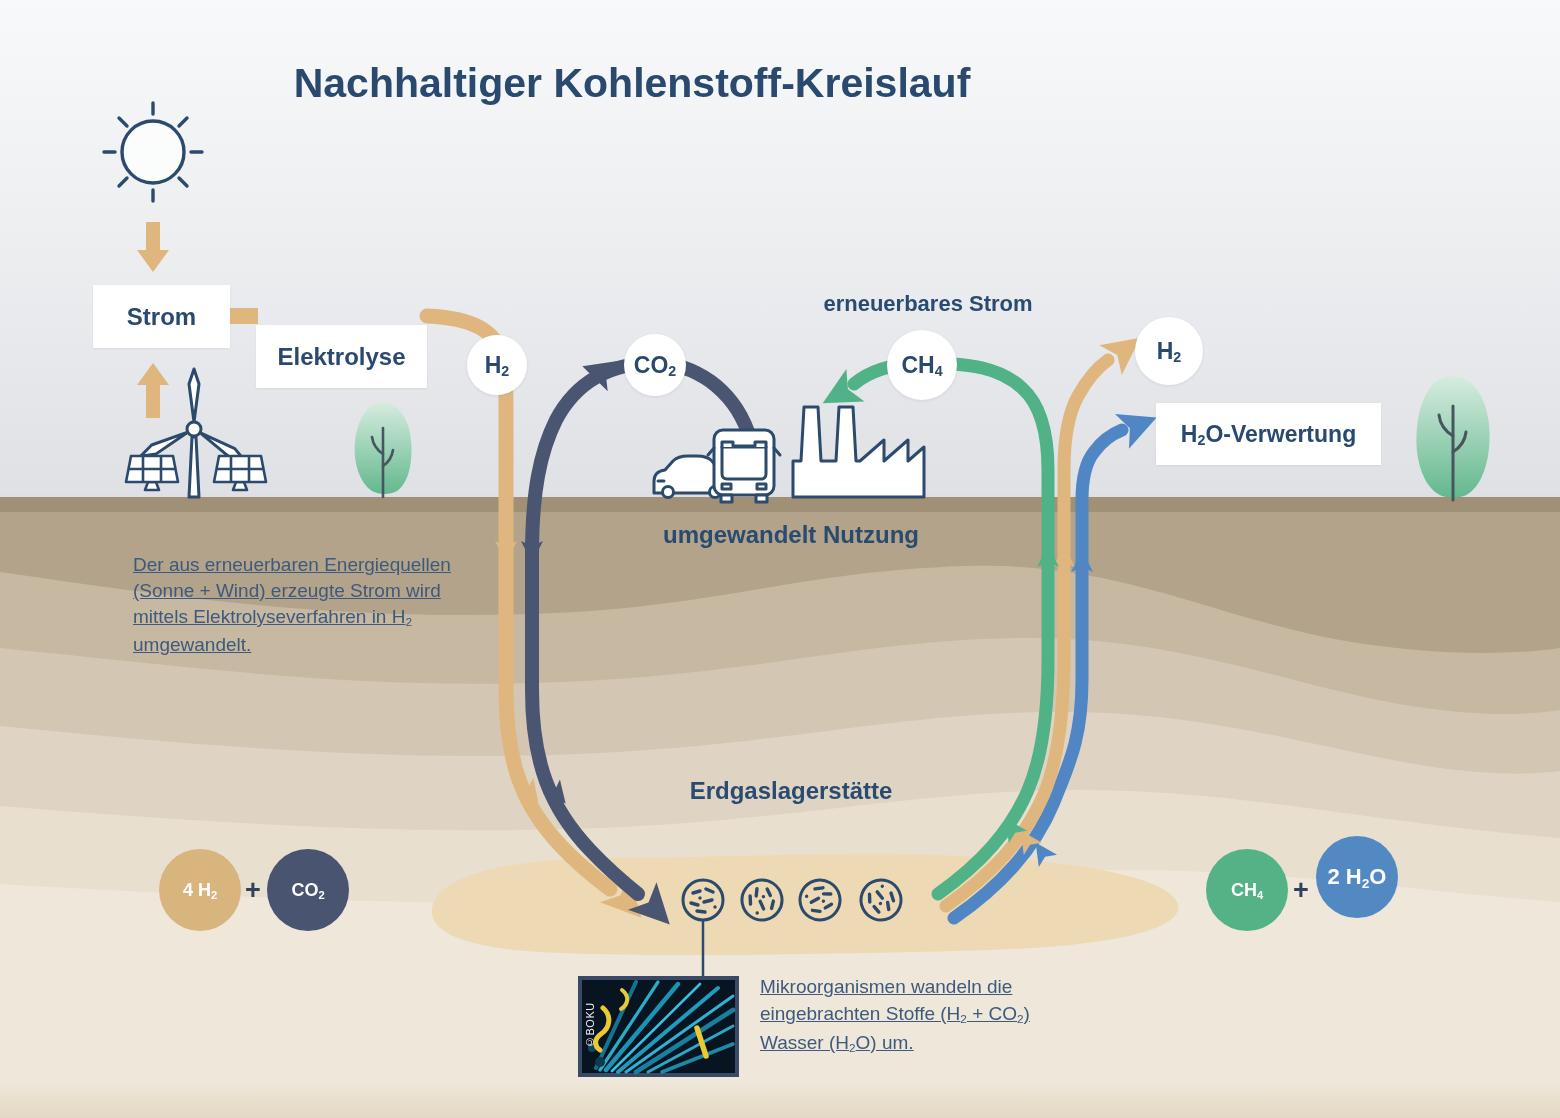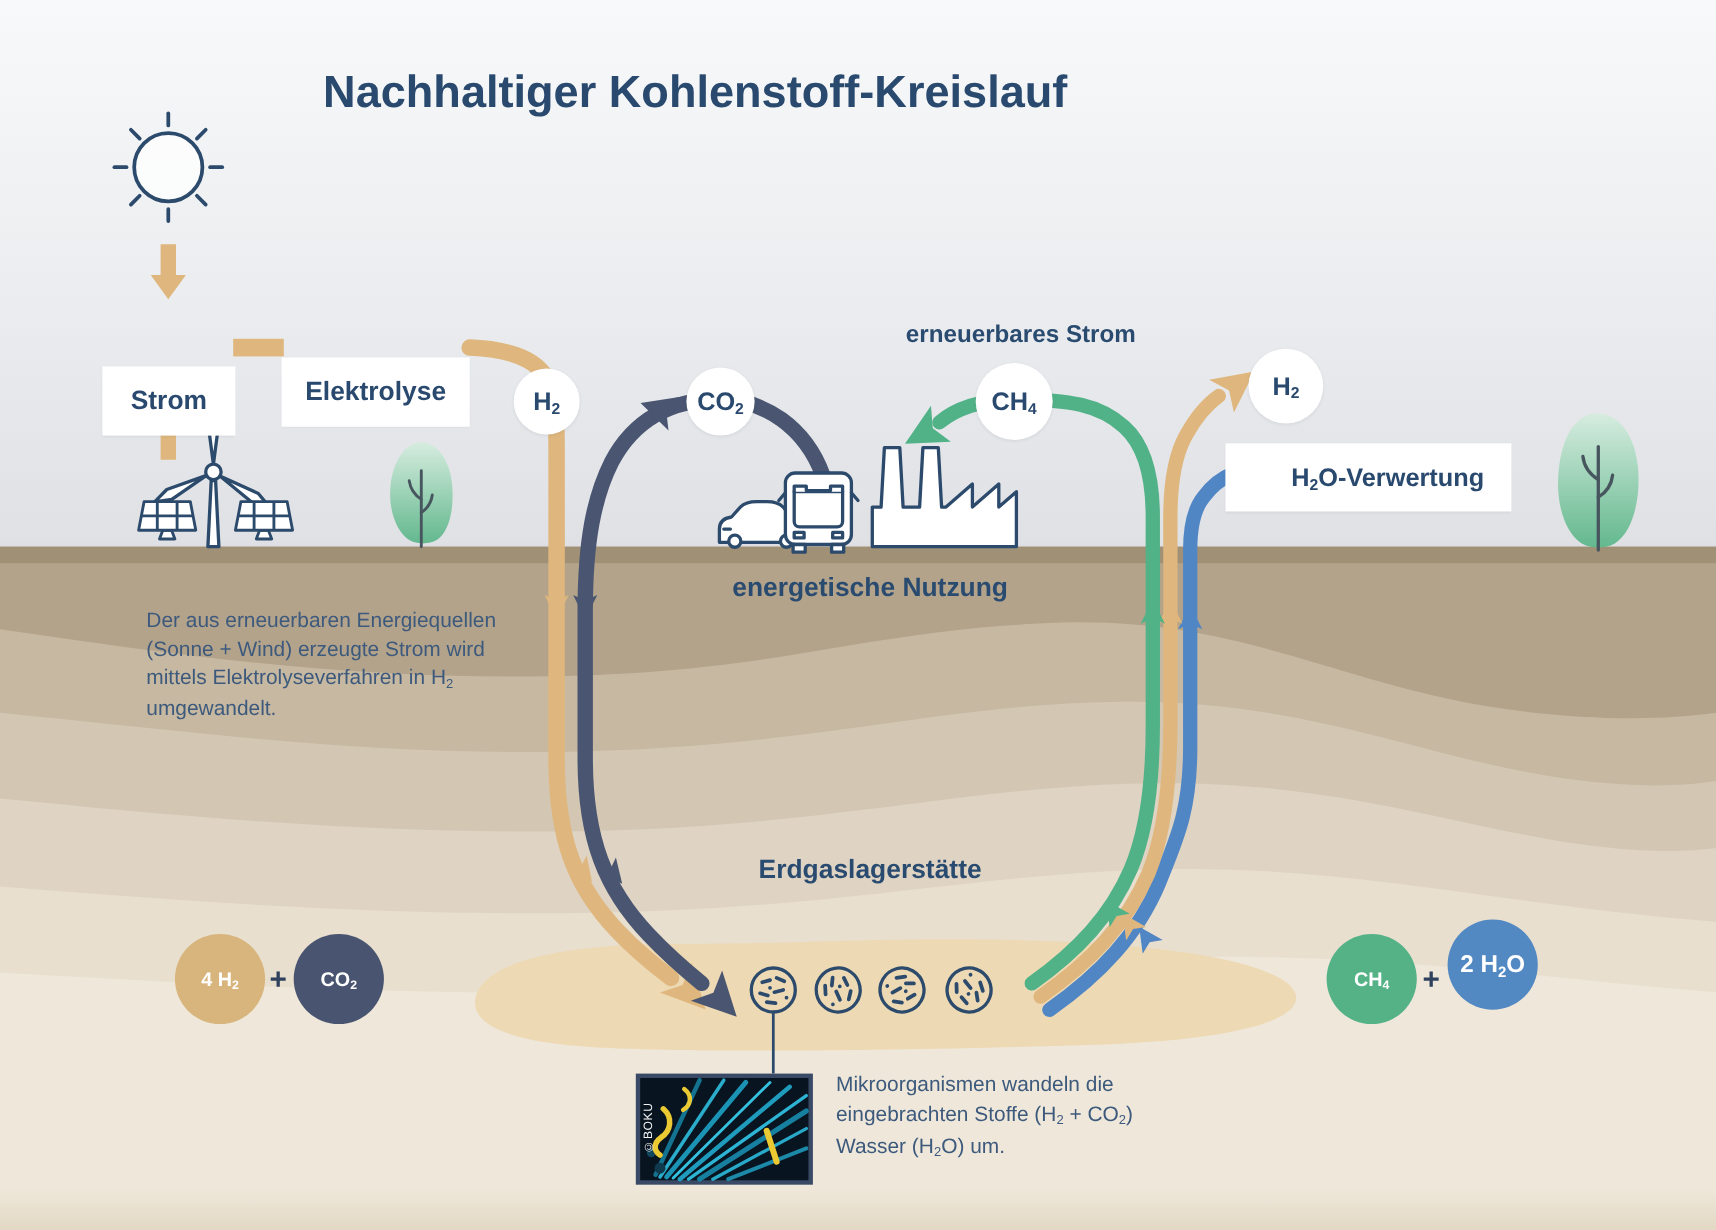--- a/index.html
+++ b/index.html
@@ -24,21 +24,21 @@
     font-weight:700; color:#29496e; font-size:23px;
     box-shadow:0 1px 3px rgba(60,70,90,0.10);
   }
   .mol-circle {
     position:absolute; border-radius:50%; width:82px; height:82px;
     display:flex; align-items:center; justify-content:center;
     color:#ffffff; font-weight:700; font-size:18px;
   }
   .plus { position:absolute; width:32px; text-align:center; font-size:27px; font-weight:700; color:#2f415c; }
   .seclabel { position:absolute; font-weight:700; color:#2a4b70; text-align:center; }
-  .para { position:absolute; color:#3d5a7d; font-size:19px; line-height:26px; }
+  .para { position:absolute; color:#3d5a7d; font-size:19px; line-height:26px;text-decoration:underline; }
   .para .line { white-space:nowrap; }
   .sub { font-size:0.62em; position:relative; bottom:-0.28em; }
   .credit {
     position:absolute; color:#f2f2f2; font-size:11px; letter-spacing:0.5px;
     writing-mode:vertical-rl; transform:rotate(180deg);
   }
 </style>
 </head>
 <body>
 
@@ -270,29 +270,29 @@
       <g stroke="#eac933" fill="none" stroke-linecap="round">
         <path d="M603,1008 C612,1016 610,1028 601,1034 C594,1039 594,1046 600,1050" stroke-width="5"></path>
         <path d="M622,990 C630,996 628,1005 621,1009" stroke-width="4"></path>
         <line x1="697" y1="1028" x2="706" y2="1056" stroke-width="5.5"></line>
       </g>
     </g>
   </svg>
 
   <div class="abs title">Nachhaltiger Kohlenstoff-Kreislauf</div>
 
-  <div class="abs flowbox" style="left:93px; top:285px; width:121px; height:63px; font-size:24px;margin-top:48px;">
+  <div class="abs flowbox" style="left:93px; top:285px; width:137px; height:63px; font-size:24px;">
     <span>Strom</span>
   </div>
 
   <div class="abs flowbox" style="left:256px; top:285px; width:171px; height:63px; font-size:24px;margin-top:40px;">
     <span>Elektrolyse</span>
   </div>
 
-  <div class="abs flowbox" style="left:1114px; top:403px; width:225px; height:62px; font-size:23px;padding-left:35px;">
+  <div class="abs flowbox" style="left:1156px; top:403px; width:225px; height:62px; font-size:23px;">
     <span><span>H</span><span class="sub">2</span><span>O-Verwertung</span></span>
   </div>
 
   <div class="gas-circle" style="left:467px; top:335px; width:60px; height:60px;">
     <span><span>H</span><span class="sub">2</span></span>
   </div>
 
   <div class="gas-circle" style="left:624px; top:334px; width:62px; height:62px;">
     <span><span>CO</span><span class="sub">2</span></span>
   </div>
@@ -300,21 +300,21 @@
   <div class="gas-circle" style="left:887px; top:330px; width:70px; height:70px;">
     <span><span>CH</span><span class="sub">4</span></span>
   </div>
 
   <div class="gas-circle" style="left:1135px; top:317px; width:68px; height:68px;">
     <span><span>H</span><span class="sub">2</span></span>
   </div>
 
   <div class="seclabel" style="left:808px; top:291px; width:240px; font-size:22px;">erneuerbares Strom</div>
 
-  <div class="seclabel" style="left:661px; top:521px; width:260px; font-size:24px;">energetische Nutzung</div>
+  <div class="seclabel" style="left:661px; top:521px; width:260px; font-size:24px;">umgewandelt Nutzung</div>
 
   <div class="seclabel" style="left:661px; top:777px; width:260px; font-size:24px;">Erdgaslagerstätte</div>
 
   <div class="para" style="left:133px; top:552px; width:330px;">
     <div class="line"><span>Der aus erneuerbaren Energiequellen</span></div>
     <div class="line"><span>(Sonne + Wind) erzeugte Strom wird</span></div>
     <div class="line"><span>mittels Elektrolyseverfahren in H</span><span class="sub">2</span></div>
     <div class="line"><span>umgewandelt.</span></div>
   </div>
 

